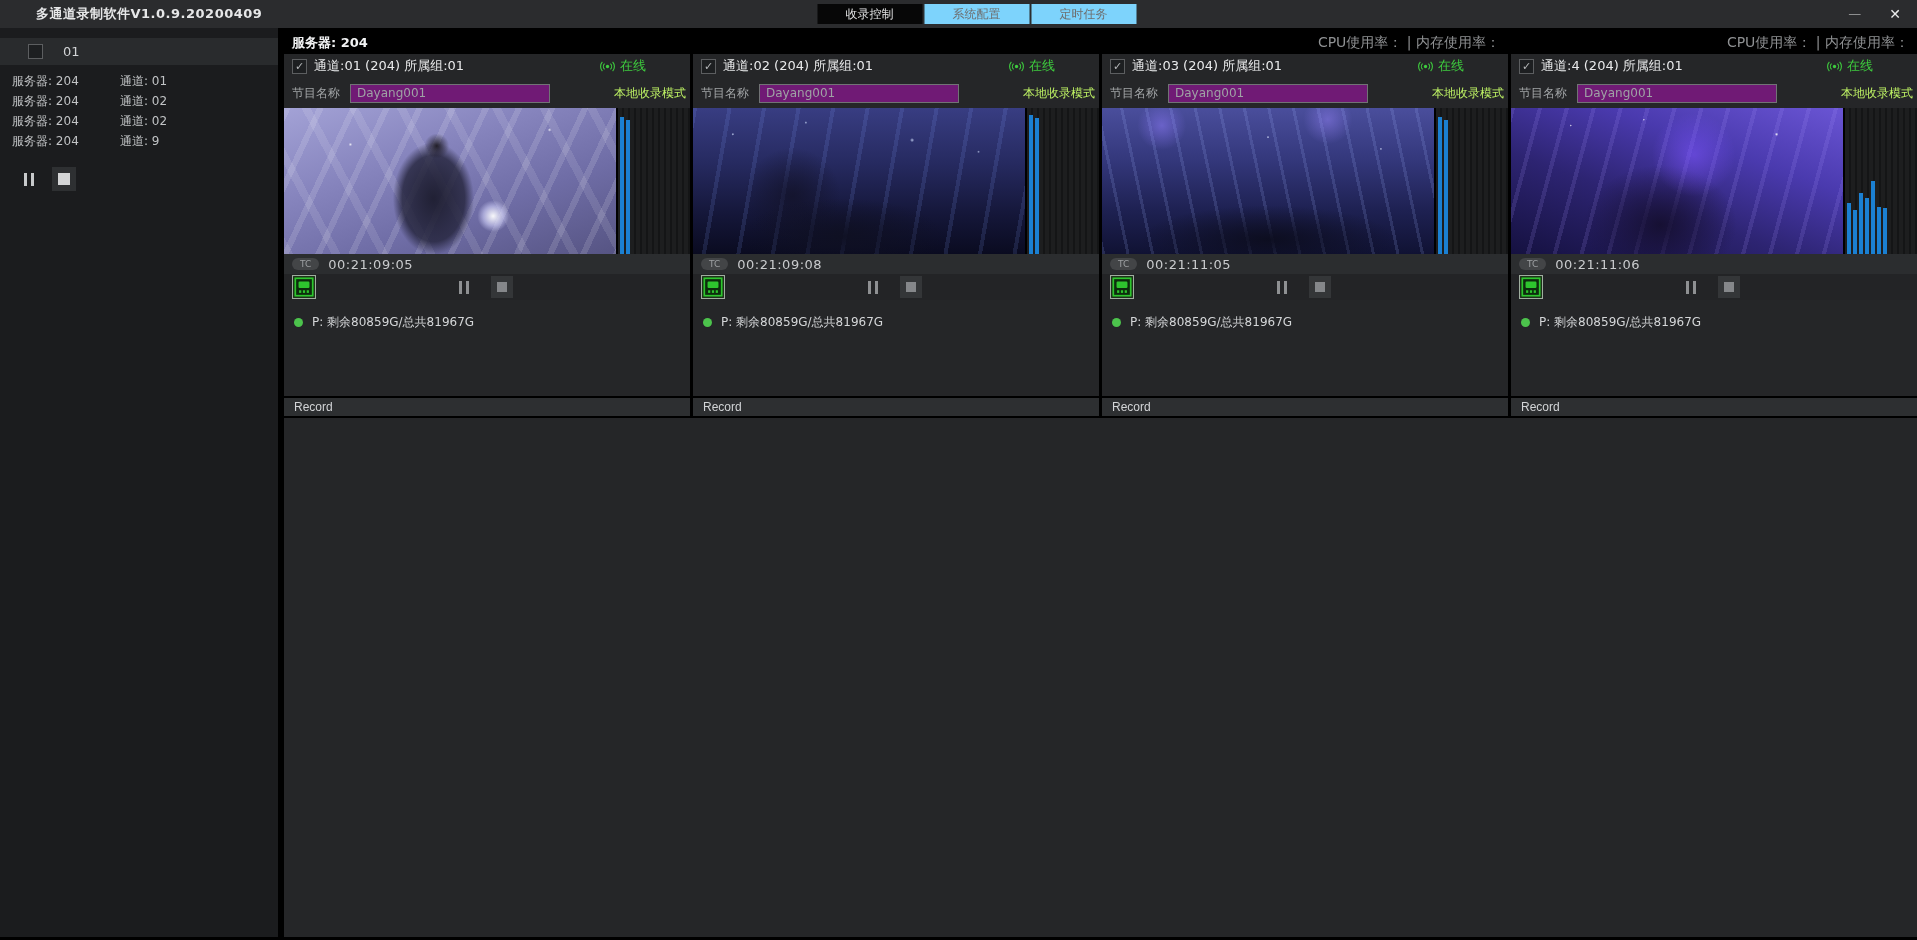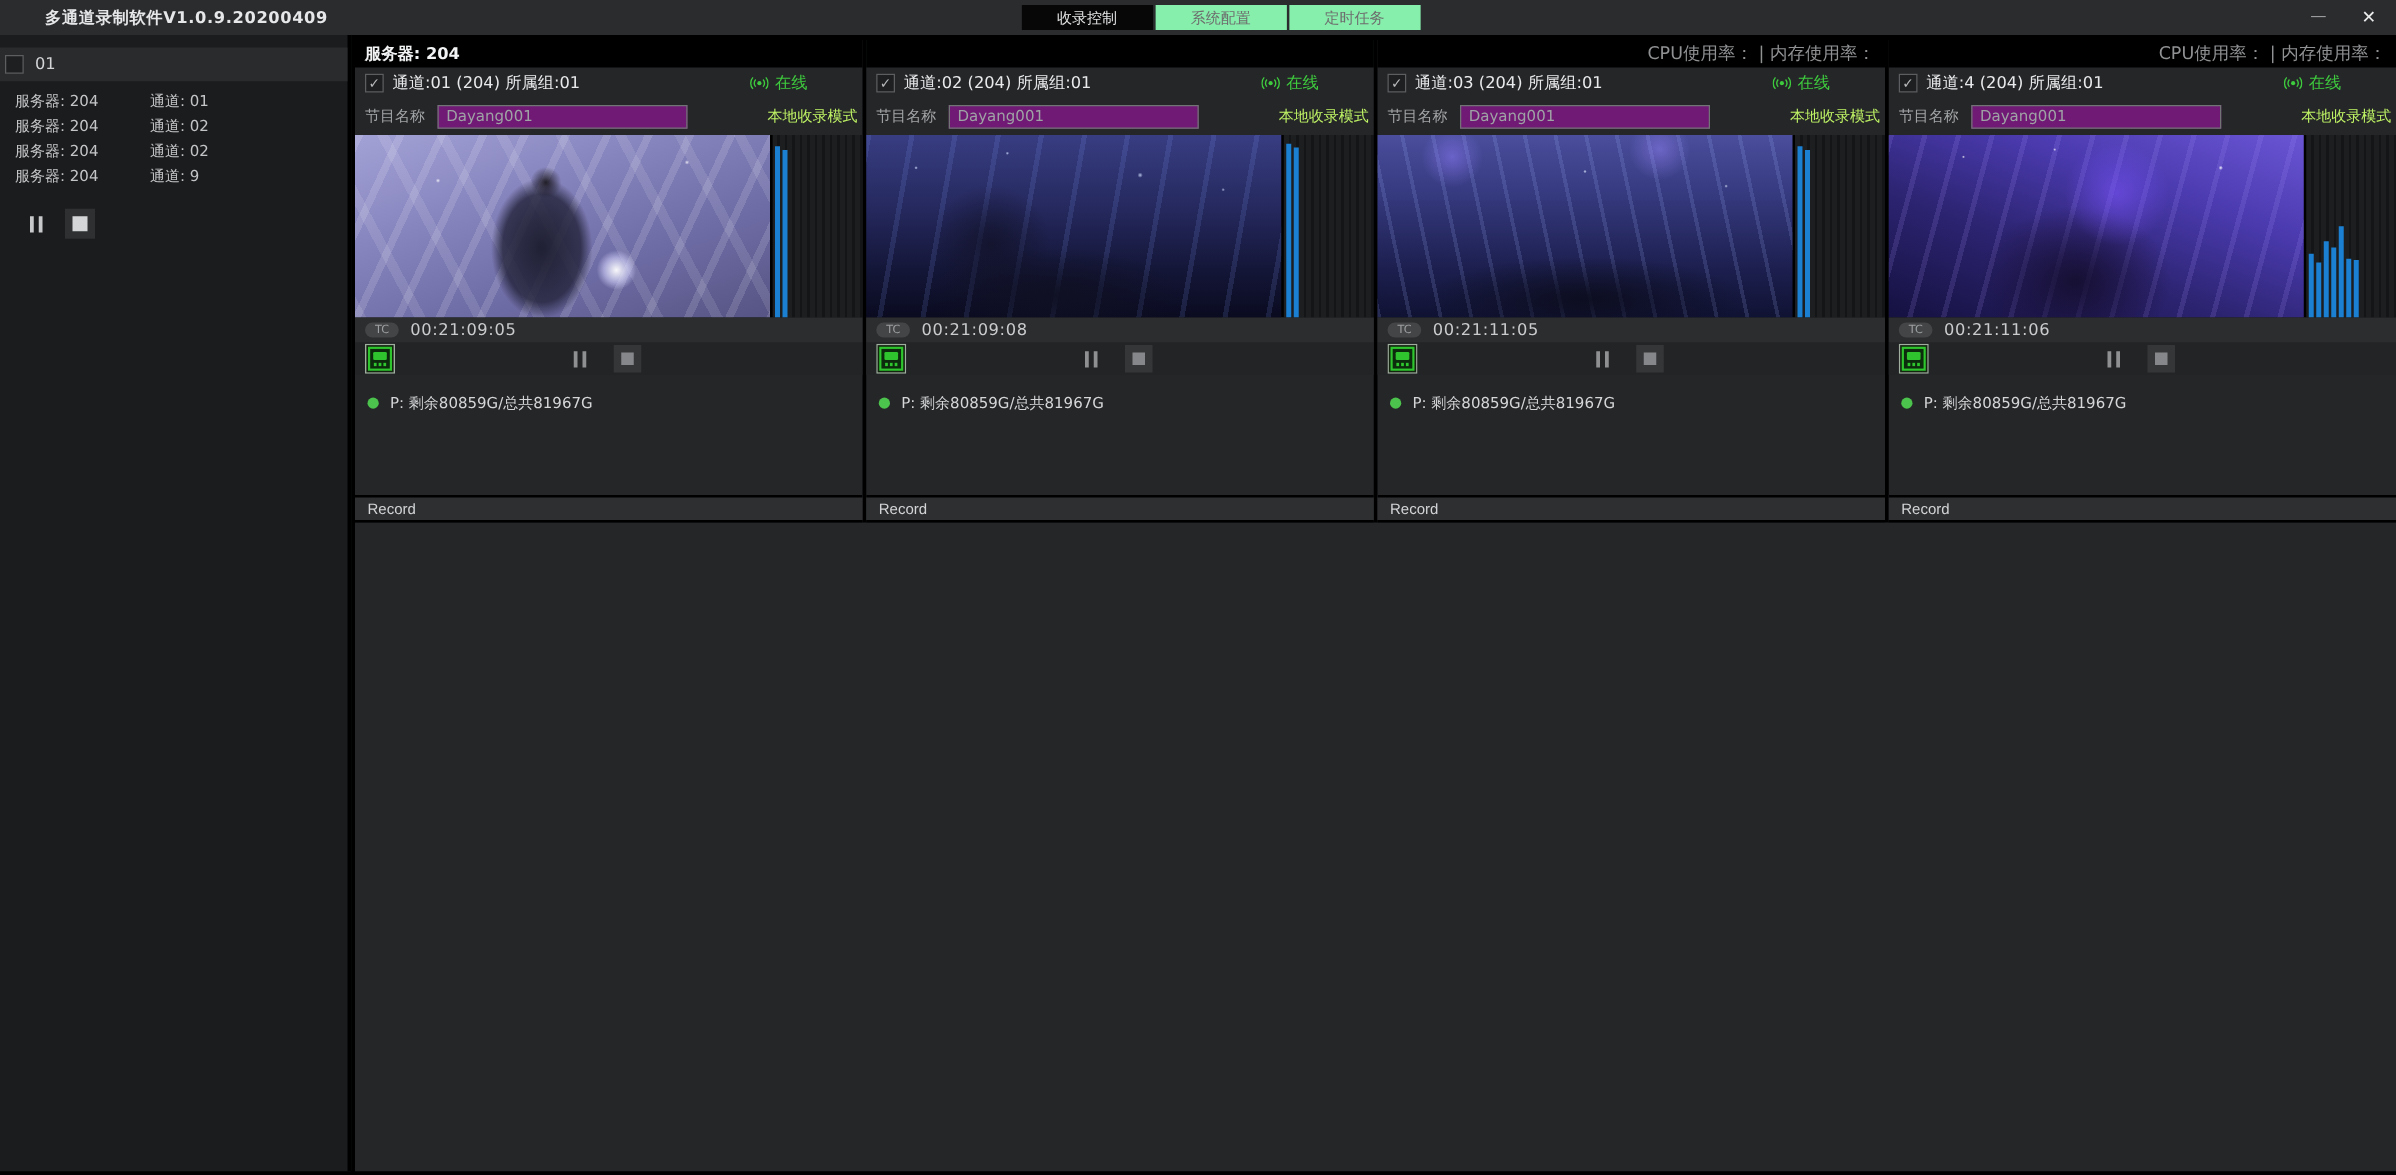--- a/index.html
+++ b/index.html
@@ -6,34 +6,34 @@
   html,body { width:1917px; height:940px; overflow:hidden; background:#000;
     font-family:"DejaVu Sans","Liberation Sans",sans-serif; }
 
   
   .titlebar { position:absolute; left:0; top:0; width:1917px; height:28px;
     background:#2b2c2e; display:flex; align-items:center; }
   .app-title { padding-left:12px; font-size:13px; font-weight:bold; color:#e6e7e8; letter-spacing:.5px;margin-left:24px; }
   .tabs { position:absolute; left:50%; top:4px; transform:translateX(-50%); display:flex; gap:2px; }
   .tab { width:105px; height:20px; line-height:20px; text-align:center; font-size:12px; cursor:default; }
   .tab.active { background:#070707; color:#e2e3e4;margin-left:36px; }
-  .tab.inactive { background:#86efac; color:#6e6e6e; }
+  .tab.inactive { background:#7dd3fc; color:#6e6e6e; }
   .winctl { position:absolute; right:16px; top:0; height:28px; display:flex; align-items:center; gap:28px; }
   .winbtn { color:#9a9b9c; font-size:13px; line-height:28px; cursor:default; }
   .winbtn.close { color:#eceded; font-size:14px; }
 
   
   .sidebar { position:absolute; left:0; top:28px; width:281px; height:909px;
     background:#1b1c1e; border-right:3px solid #000; }
   .sb-top { display:flex; align-items:center; height:46px; padding:0 10px; }
   .sb-title { font-size:13px; color:#d6d7d8; }
   .sb-btn { width:50px; height:23px; margin-left:18px; background:#2a2c2e;
     border:1px solid #616365; color:#95979a; font-size:12px; text-align:center; line-height:21px; }
   .sb-btn + .sb-btn { margin-left:8px; }
-  .sb-group { height:27px; margin-top:10px; background:#292b2d; display:flex; align-items:center; padding-left:4px; gap:9px; }
+  .sb-group { height:27px; margin-top:10px; background:#292b2d; display:flex; align-items:center; padding-left:28px; gap:20px; }
   .cb { width:15px; height:15px; background:#1d1f21; border:1px solid #5c5e60; display:inline-flex;
     align-items:center; justify-content:center; font-size:11px; color:#b6b8ba; }
   .sb-group-label { font-size:13px; color:#d2d4d6; }
   .sb-list { margin-top:6px; }
   .sb-row { height:20px; display:flex; align-items:center; padding-left:12px; font-size:12px; color:#c2c4c6; }
   .sb-row .srv-part { width:108px; }
   .sb-transport { margin-top:16px; padding-left:24px; display:flex; align-items:center; gap:18px; }
   .pause-ic { display:inline-flex; gap:4px; }
   .pause-ic i { display:block; width:3px; height:13px; background:#c7c9cb; }
   .stop-wrap { width:24px; height:24px; background:#2e3032; display:flex; align-items:center; justify-content:center; }

